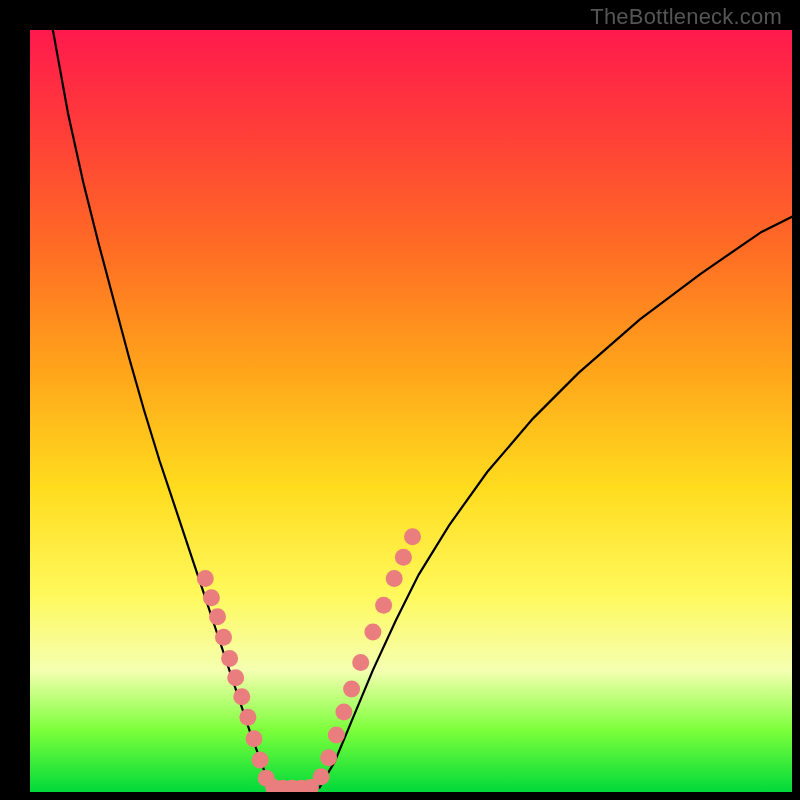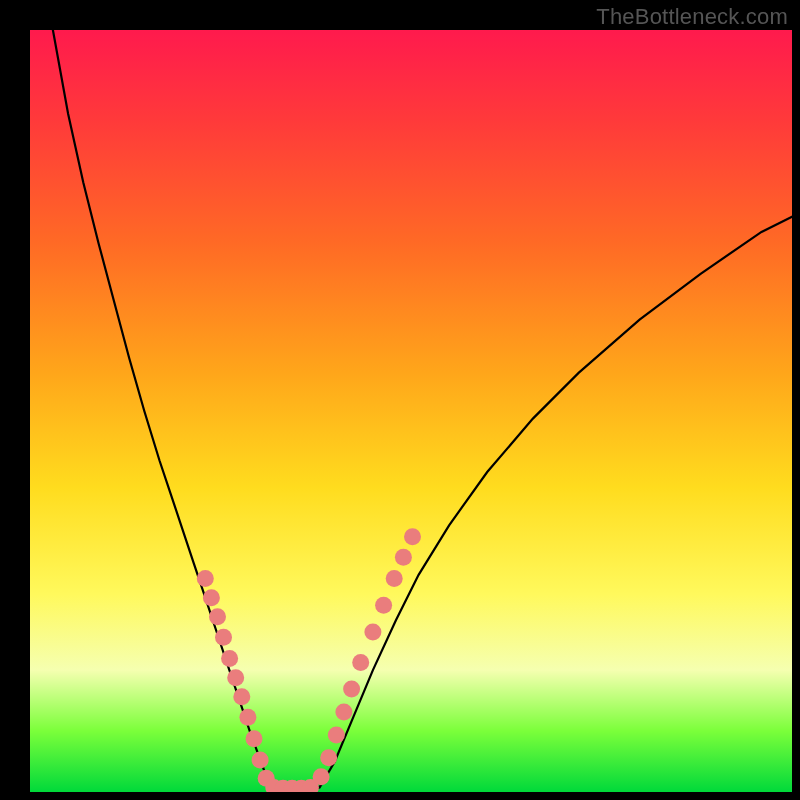--- a/index.html
+++ b/index.html
@@ -32,21 +32,21 @@
       #ffdc1e 60%,
       #fff95c 74%,
       #f5ffb0 84%,
       #7bff3a 92%,
       #00d93a 100%
     );
   }
   .watermark {
     position: absolute;
     top: 4px;
-    right: 12px;
+    right: 18px;
     color: #555;
     font-size: 22px;
     letter-spacing: 0.2px;
     font-weight: 400;
   }
   svg.overlay {
     position: absolute;
     inset: 0;
   }
 </style>

